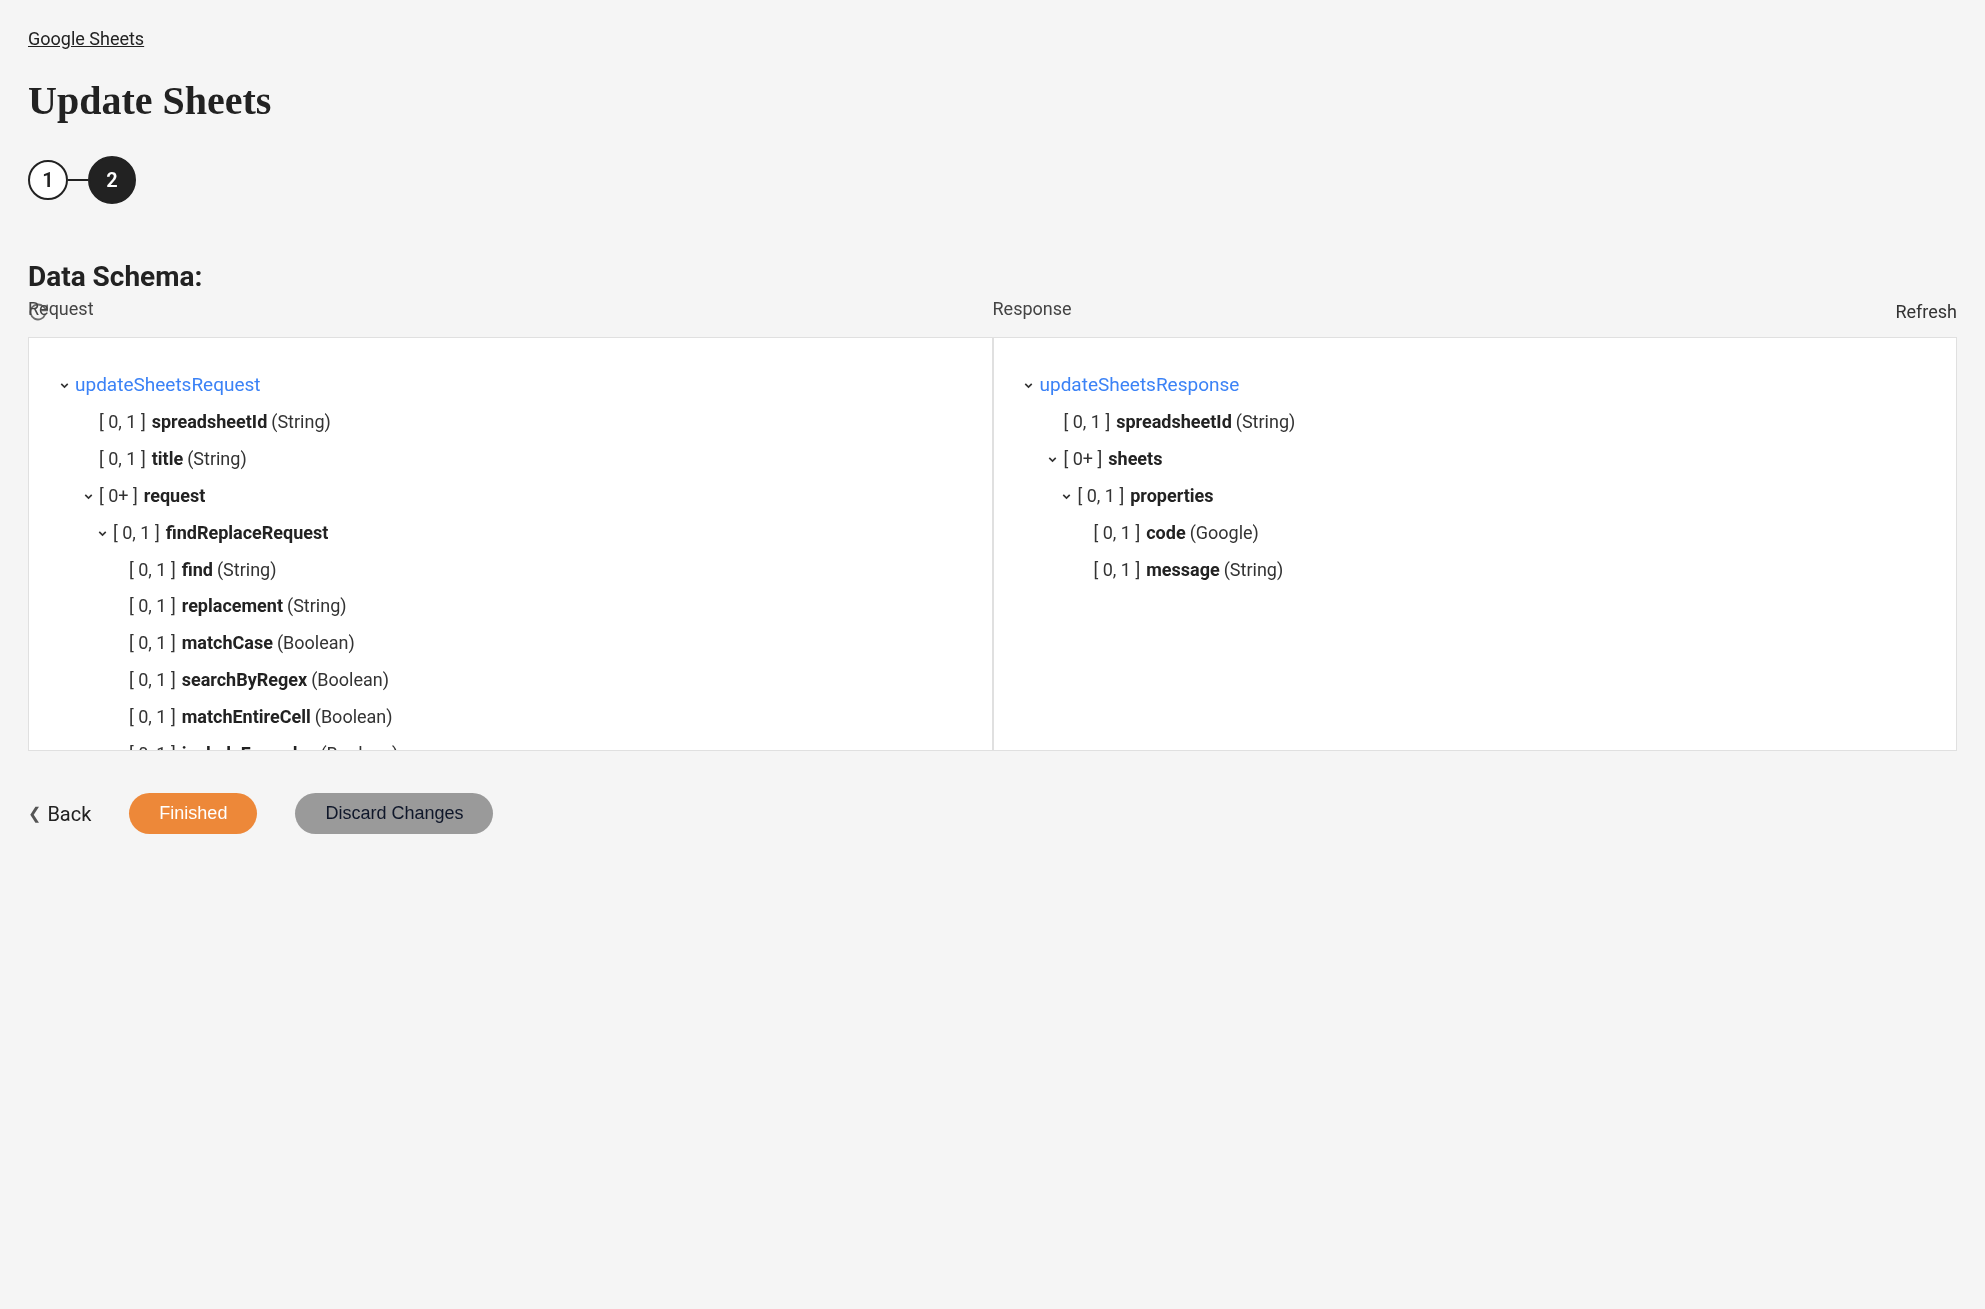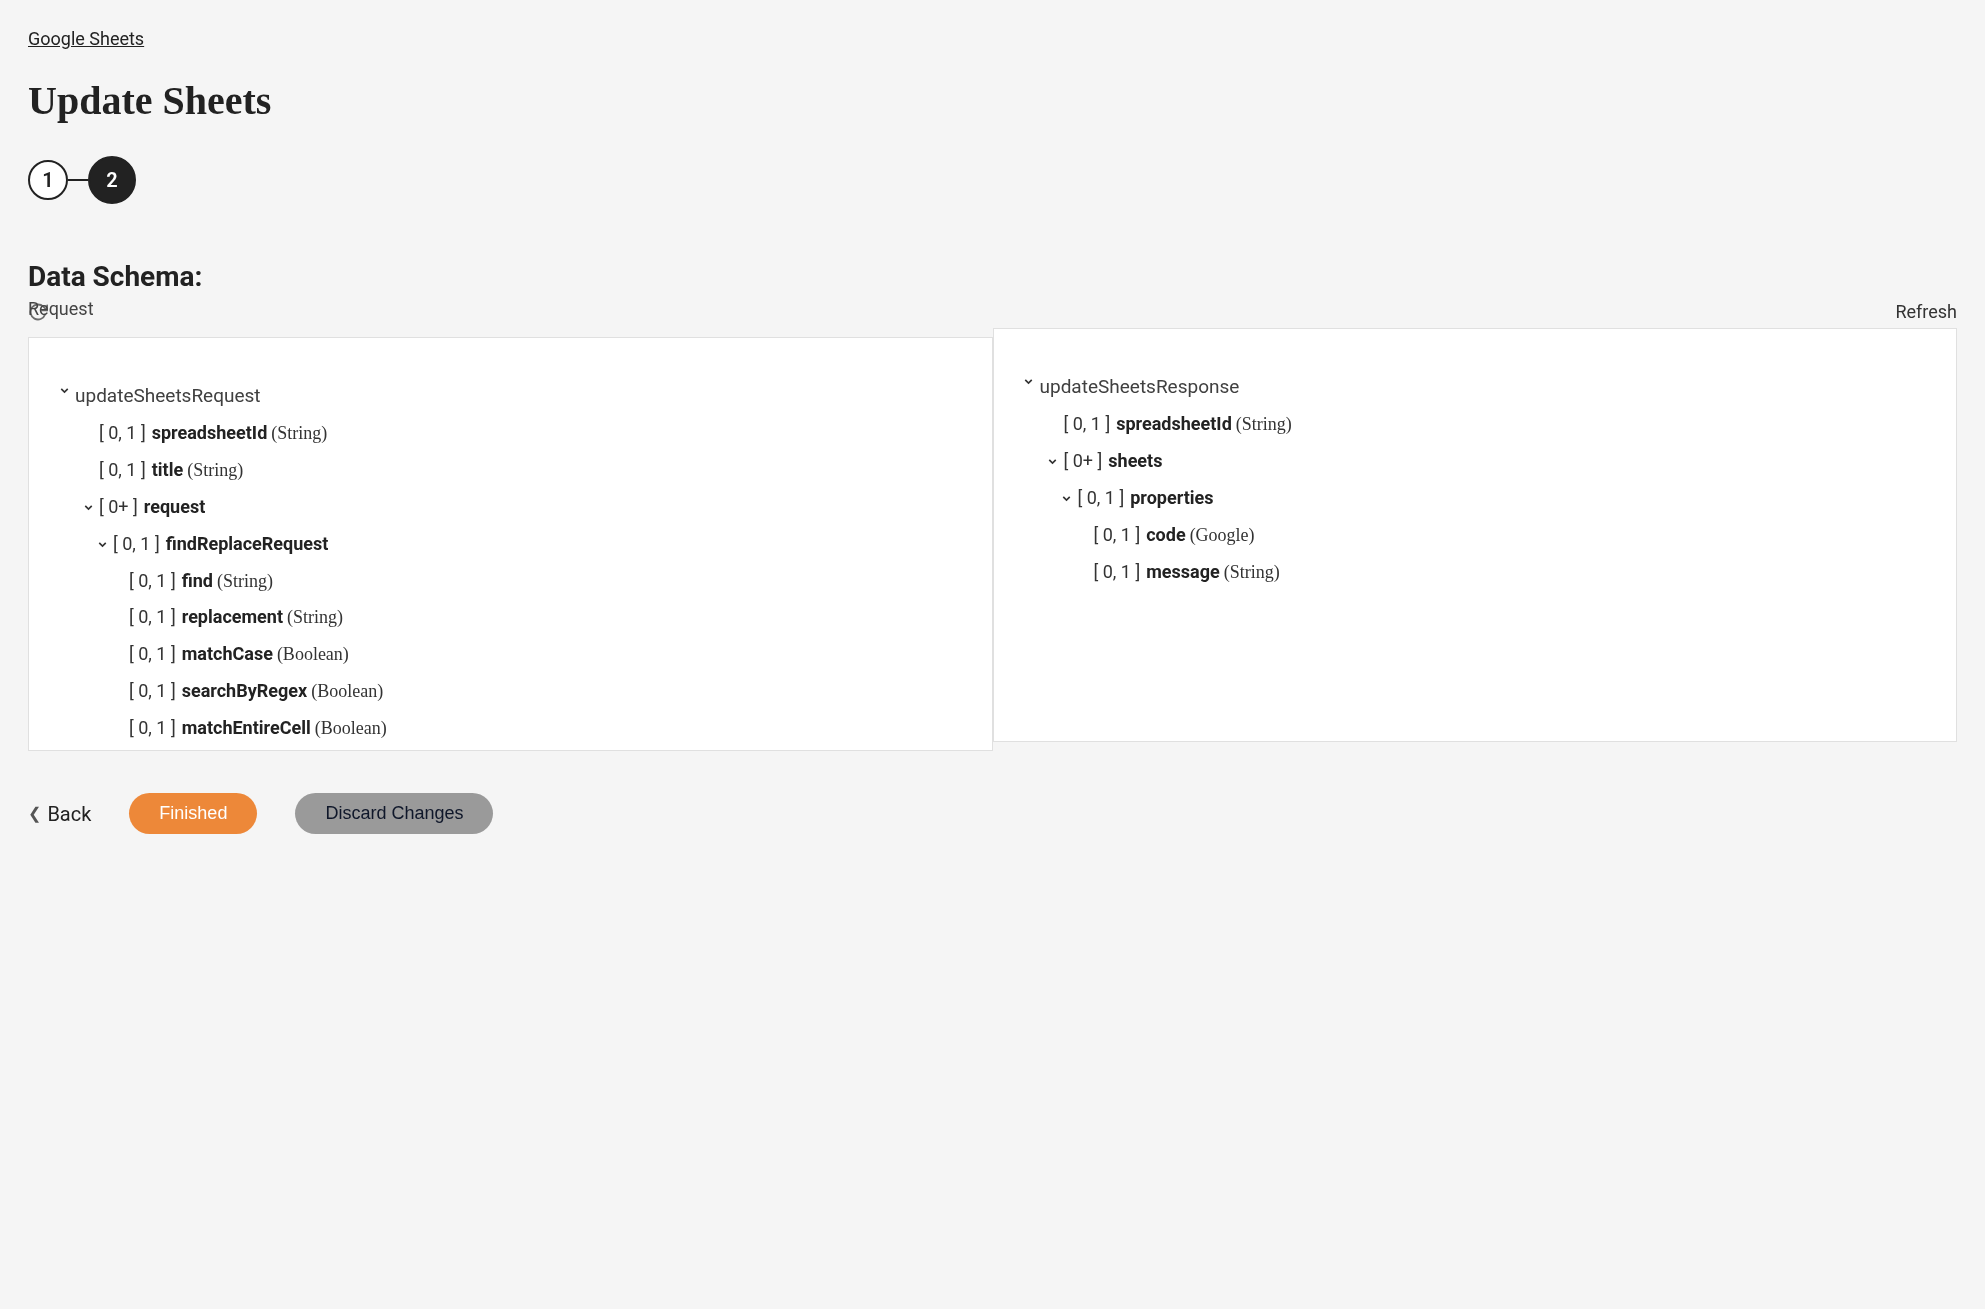--- a/index.html
+++ b/index.html
@@ -123,21 +123,20 @@
     color: #333;
     margin-right: 6px;
   }
   .field-name {
     font-weight: 700;
     color: #222;
   }
   .field-type {
     color: #333;
     margin-left: 4px;
-    font-family: Liberation Serif, serif;
   }
   .indent-0 { padding-left: 0; }
   .indent-1 { padding-left: 24px; }
   .indent-2 { padding-left: 38px; }
   .indent-3 { padding-left: 54px; }
   .footer {
     display: flex;
     align-items: center;
     gap: 38px;
     margin-top: 42px;
@@ -161,23 +160,22 @@
   }
   .btn-primary {
     background: #ed8839;
     color: #fff;
   }
   .btn-secondary {
     background: #9a9a9a;
     color: #0f172a;
   }
   .root-label {
-    color: #404040;
+    color: #3b82f6;
     font-size: 19px;
-    margin-top: 11px;
   }
 </style>
 </head>
 <body>
 
 <div class="breadcrumb">
   <a href="#">Google Sheets</a>
 </div>
 
 <h1 class="page-title">Update Sheets</h1>
@@ -289,20 +287,21 @@
           <span class="chevron empty"></span>
           <span class="cardinality">[ 0, 1 ]</span>
           <span class="field-name">includeFormulas</span>
           <span class="field-type">(Boolean)</span>
         </div>
 
       </div>
     </div>
 
     <div class="schema-col">
+      <div class="schema-col-title">Response</div>
       <div class="schema-card">
 
         <div class="tree-row indent-0">
           <span class="chevron">
               <svg viewBox="0 0 24 24" fill="none" stroke="currentColor" stroke-width="3">
                 <polyline points="6 9 12 15 18 9"></polyline>
               </svg>
             </span>
           <span class="root-label">updateSheetsResponse</span>
         </div>

